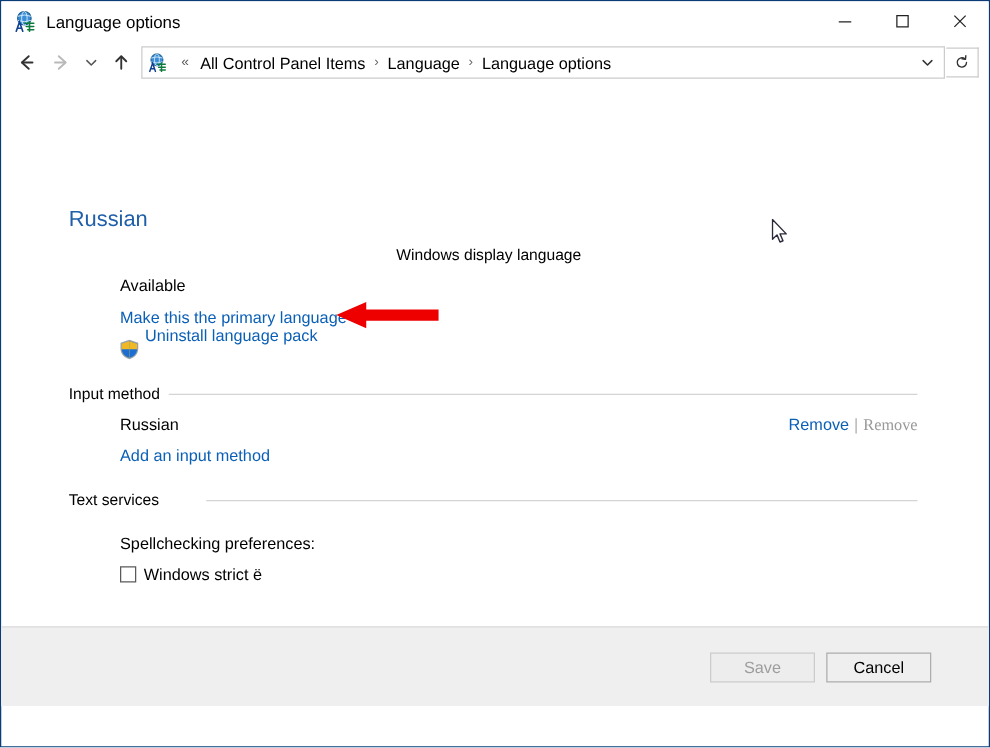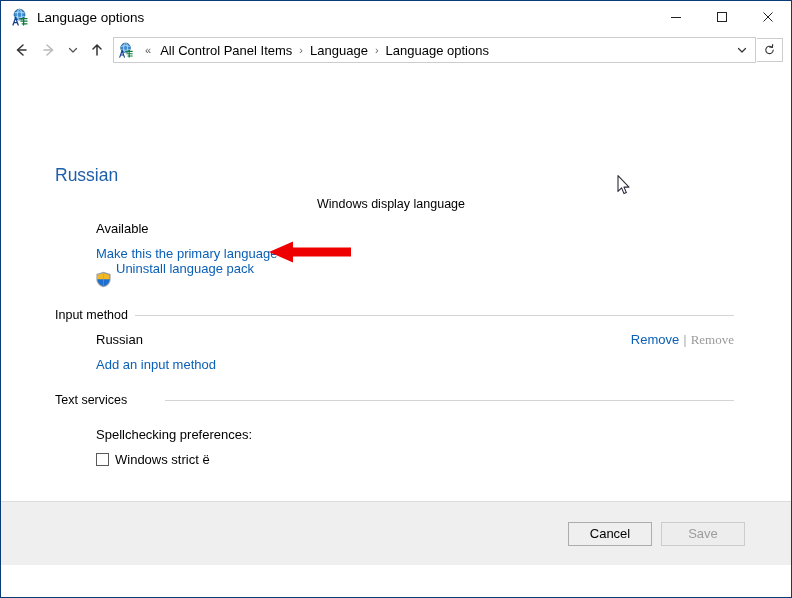--- a/index.html
+++ b/index.html
@@ -459,18 +459,18 @@
       <span id="enforce-label">Windows strict ë</span>
     </div>
 
     <span id="cursor">
       <svg width="14" height="21" viewBox="0 0 14 21">
         <path d="M1 0.6 L1 16.4 L4.6 12.9 L7.0 18.6 L9.4 17.6 L7.0 12.1 L12.0 12.1 Z" fill="#ffffff" stroke="#2b2b3a" stroke-width="1.1" stroke-linejoin="round"></path>
       </svg>
     </span>
 
     <div id="footer">
+      <button class="dlg-btn disabled">Save</button>
       <button class="dlg-btn">Cancel</button>
-      <button class="dlg-btn disabled">Save</button>
     </div>
 
   </div>
 </div>
 
 </body></html>

